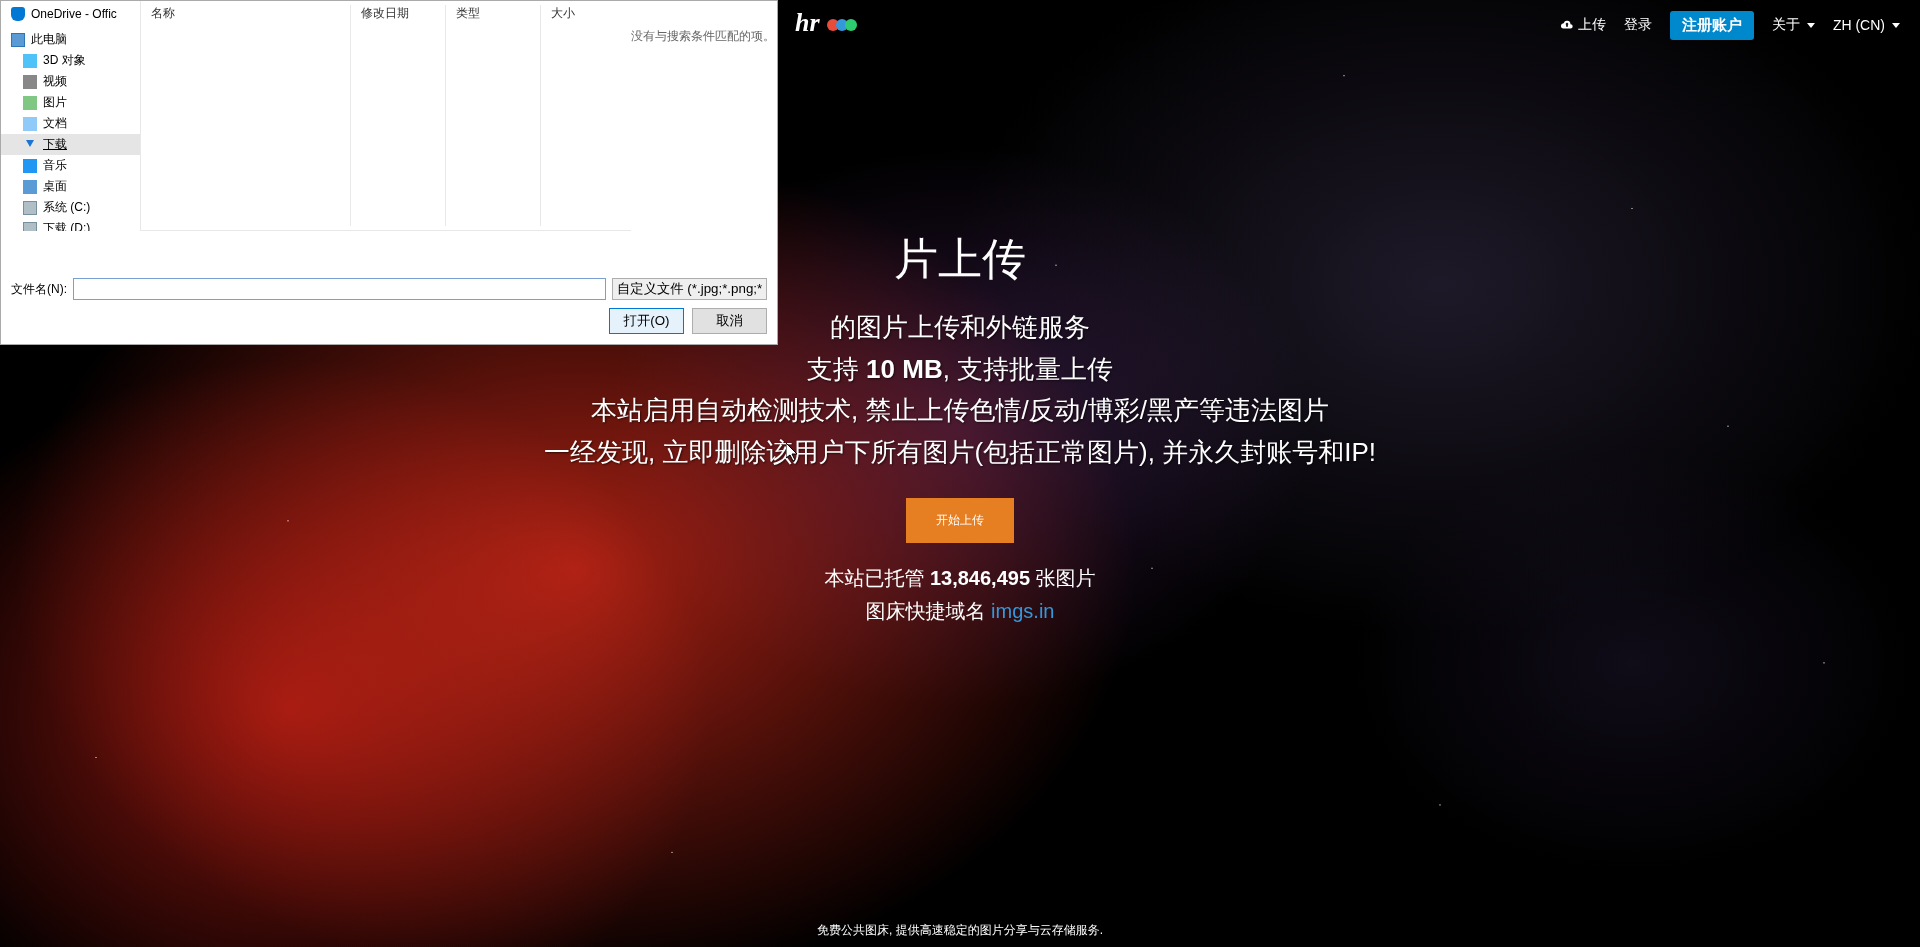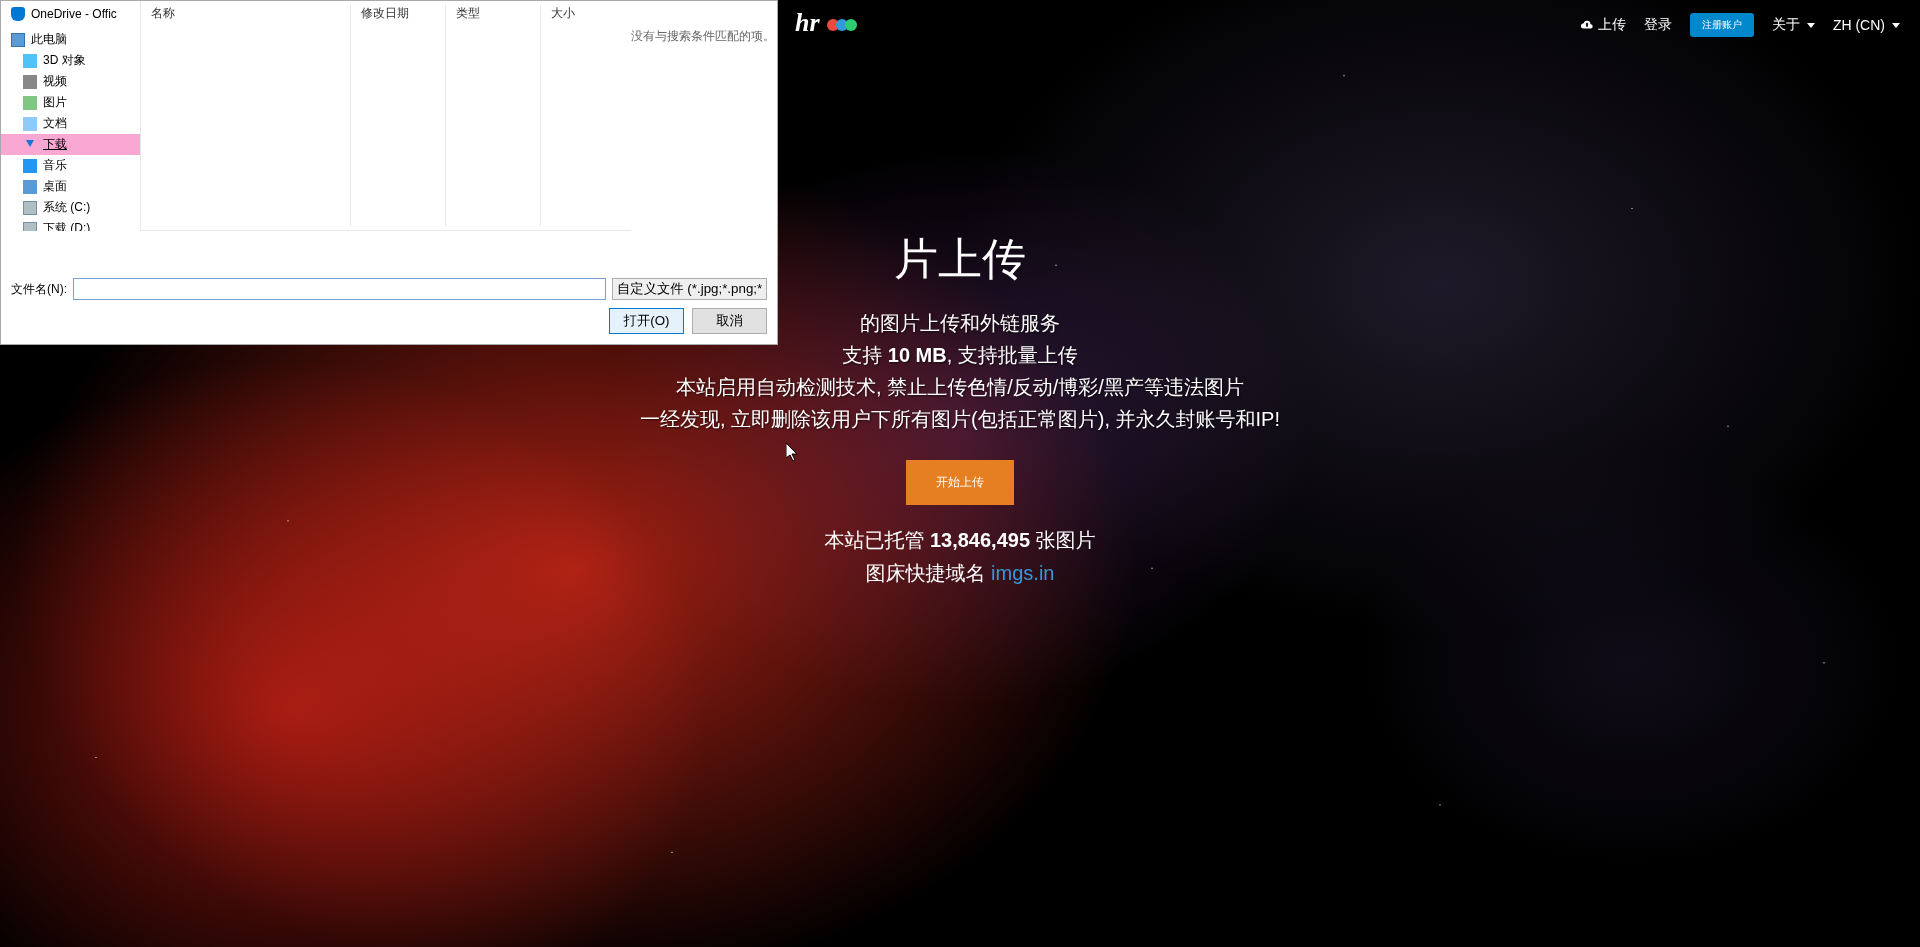--- a/index.html
+++ b/index.html
@@ -33,45 +33,45 @@
   background-repeat: repeat;
 }
 
 
 .topnav { position: absolute; top: 0; left: 0; right: 0; height: 50px; display: flex; align-items: center; justify-content: flex-end; padding: 0 20px; gap: 18px; color: #fff; font-size: 14px; }
 .logo { position: absolute; left: 795px; top: 8px; font-family: cursive; font-size: 26px; font-style: italic; font-weight: bold; color: #fff; }
 .logo-dots { display: inline-flex; vertical-align: middle; margin-left: 4px; }
 .logo-dots span { width: 12px; height: 12px; border-radius: 50%; display: inline-block; margin-left: -3px; }
 .d1 { background: #e74c3c; } .d2 { background: #3498db; } .d3 { background: #2ecc71; }
 .nav-link { color: #fff; cursor: pointer; display: flex; align-items: center; gap: 4px; }
-.nav-btn { background: #0088cc; color: #fff; padding: 5px 12px; border-radius: 3px; cursor: pointer; font-size: 10px; }
+.nav-btn { background: #0088cc; color: #fff; padding: 5px 12px; border-radius: 3px; cursor: pointer; font-size: 15px; font-weight: bold; }
 .caret { display: inline-block; width: 0; height: 0; border-left: 4px solid transparent; border-right: 4px solid transparent; border-top: 5px solid #fff; margin-left: 3px; }
 
 
 .hero { position: absolute; top: 230px; left: 0; right: 0; text-align: center; color: #fff; }
 .hero h1 { font-size: 44px; font-weight: 500; margin-bottom: 18px; }
-.hero .line { font-size: 20px; line-height: 1.6; text-shadow: 1px 1px 2px rgba(0,0,0,0.6); }
+.hero .line { font-size: 26px; line-height: 1.6; text-shadow: 1px 1px 2px rgba(0,0,0,0.6); }
 .start-btn { display: inline-block; background: #e67e22; color: #fff; padding: 14px 30px; font-size: 12px; margin-top: 25px; cursor: pointer; border: none; }
 .stats { margin-top: 22px; font-size: 20px; }
 .stats b { font-weight: bold; }
 .domain-line { font-size: 20px; margin-top: 6px; }
 .domain-link { color: #3498db; }
 
 
 .footer { position: absolute; bottom: 8px; left: 0; right: 0; text-align: center; color: #fff; font-size: 12px; text-shadow: 1px 1px 1px rgba(0,0,0,0.7); }
 .footer a { color: #3498db; text-decoration: none; }
 .footer .l2 { margin-top: 2px; }
 
 
 .dialog { position: absolute; top: 0; left: 0; width: 778px; height: 345px; background: #fff; border: 1px solid #aaa; font-size: 12px; color: #000; display: flex; flex-direction: column; gap: 39px; }
 .dlg-body { flex: 1; display: flex; overflow: hidden; }
 .tree { width: 140px; border-right: 1px solid #e8e8e8; padding: 4px 0; overflow: hidden; }
 .tree-item { display: flex; align-items: center; gap: 6px; padding: 2px 6px 2px 22px; cursor: pointer; white-space: nowrap; }
 .tree-item.root { padding-left: 10px; }
-.tree-item.sel { background: #f9a8d4; text-decoration: underline; }
+.tree-item.sel { background: #e5e5e5; text-decoration: underline; }
 .tree-item.spacer { height: 6px; }
 .ico { width: 14px; height: 14px; display: inline-block; flex-shrink: 0; }
 .ico-cloud { background: #0078d4; border-radius: 3px 3px 6px 6px; }
 .ico-pc { background: #5b9bd5; border: 1px solid #2e75b6; }
 .ico-3d { background: #4fc3f7; }
 .ico-video { background: #888; }
 .ico-pic { background: #81c784; }
 .ico-doc { background: #90caf9; }
 .ico-dl-arrow { position: relative; }
 .ico-dl-arrow::after { content:''; position:absolute; left:3px; top:2px; width:0; height:0; border-left:4px solid transparent; border-right:4px solid transparent; border-top:7px solid #1976d2; }
@@ -142,20 +142,21 @@
   <button class="start-btn">开始上传</button>
   <div class="stats">
     <span>本站已托管 </span><b>13,846,495</b><span> 张图片</span>
   </div>
   <div class="domain-line">
     <span>图床快捷域名 </span><span class="domain-link">imgs.in</span>
   </div>
 </div>
 
 <div class="footer">
+  <div class="l2">免费公共图床, 提供高速稳定的图片分享与云存储服务.</div>
 </div>
 
 <div class="dialog">
   <div class="dlg-body">
     <div class="tree">
       <div class="tree-item root">
           <span class="ico ico-cloud"></span>
           <span>OneDrive - Offic</span>
         </div>
       <div class="tree-item spacer"></div>

